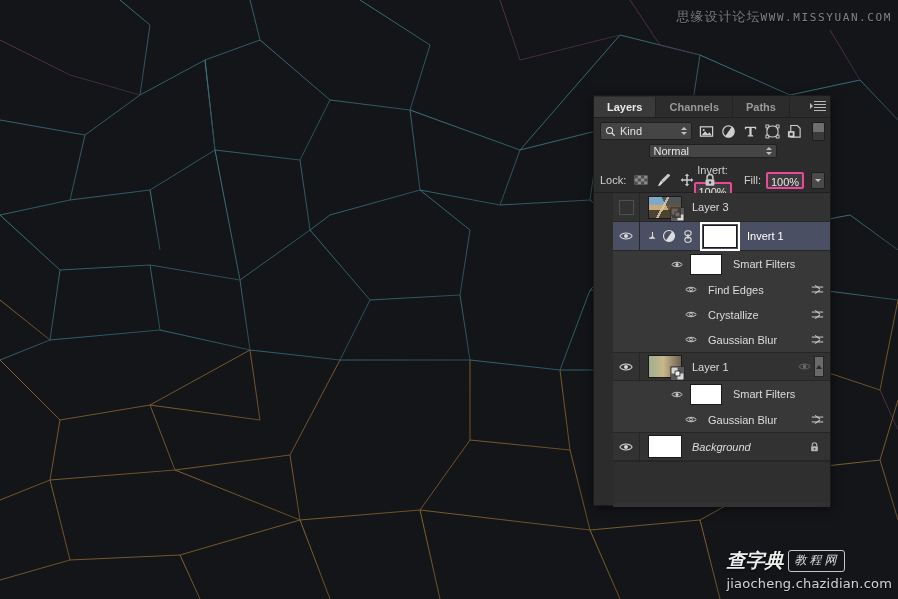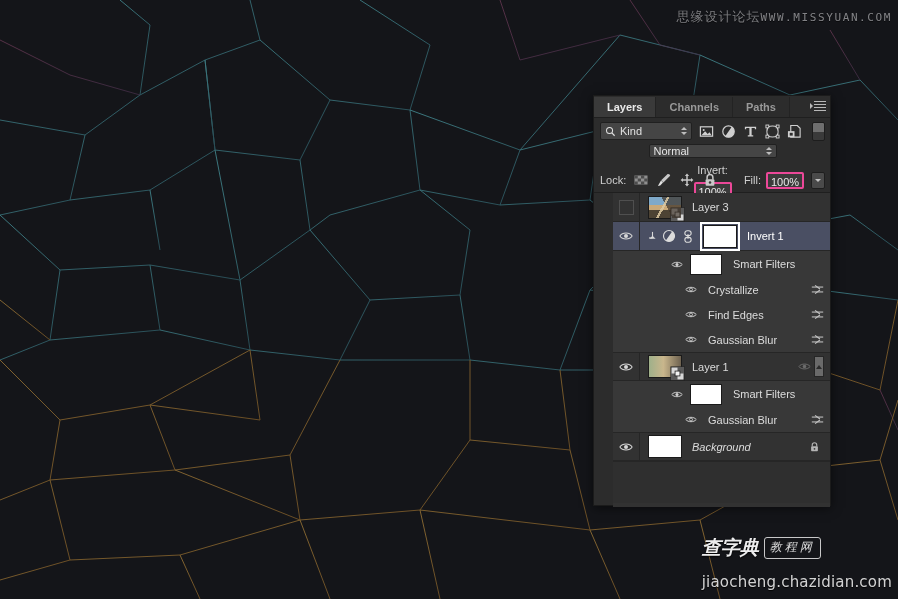--- a/index.html
+++ b/index.html
@@ -80,25 +80,25 @@
   .wm-b-box {
     border: 1px solid #d8d8d8;
     border-radius: 3px;
     padding: 1px 5px 2px 5px;
     font-size: 12px;
     color: #e8e8e8;
     letter-spacing: 3px;
     font-family: "DejaVu Sans", sans-serif;
   }
   .wm-b-url {
-    font-size: 15px;
+    font-size: 13px;
     color: #e3e3e3;
     font-family: "DejaVu Sans", sans-serif;
     letter-spacing: .2px;
-    margin-top: 12px;
+    margin-top: 2px;
     text-shadow: 0 1px 1px #000;
   }
 
   
   #layers-panel {
     position: absolute;
     left: 593px;
     top: 95px;
     width: 238px;
     height: 411px;
@@ -693,54 +693,54 @@
       <span class="thumb white" style="margin-left:7px;width:32px;height:21px;"></span>
       <span class="sub-label">Smart Filters</span>
     </div>
 
     <div class="layer-row subrow">
       <span class="sf-indent-deep"></span>
       <svg class="sf-eye" viewBox="0 0 16 11">
         <path d="M1 5.5 C4 1.6 12 1.6 15 5.5 C12 9.4 4 9.4 1 5.5 Z" fill="none" stroke="#d0d0d0" stroke-width="1.3"></path>
         <circle cx="8" cy="5.5" r="2" fill="none" stroke="#d0d0d0" stroke-width="1.2"></circle>
       </svg>
+      <span class="sub-label">Find Edges</span>
+      <span class="row-right">
+        <svg class="sf-settings" viewBox="0 0 16 12">
+          <line x1="1" y1="3" x2="15" y2="3" stroke="#c4c4c4" stroke-width="1.3"></line>
+          <line x1="1" y1="9" x2="15" y2="9" stroke="#c4c4c4" stroke-width="1.3"></line>
+          <path d="M5 1 L11 5.4" stroke="#c4c4c4" stroke-width="1.3" fill="none"></path>
+          <path d="M5 11 L11 6.6" stroke="#c4c4c4" stroke-width="1.3" fill="none"></path>
+        </svg>
+      </span>
+    </div>
+
+    <div class="layer-row subrow">
+      <span class="sf-indent-deep"></span>
+      <svg class="sf-eye" viewBox="0 0 16 11">
+        <path d="M1 5.5 C4 1.6 12 1.6 15 5.5 C12 9.4 4 9.4 1 5.5 Z" fill="none" stroke="#d0d0d0" stroke-width="1.3"></path>
+        <circle cx="8" cy="5.5" r="2" fill="none" stroke="#d0d0d0" stroke-width="1.2"></circle>
+      </svg>
       <span class="sub-label">Crystallize</span>
       <span class="row-right">
         <svg class="sf-settings" viewBox="0 0 16 12">
           <line x1="1" y1="3" x2="15" y2="3" stroke="#c4c4c4" stroke-width="1.3"></line>
           <line x1="1" y1="9" x2="15" y2="9" stroke="#c4c4c4" stroke-width="1.3"></line>
           <path d="M5 1 L11 5.4" stroke="#c4c4c4" stroke-width="1.3" fill="none"></path>
           <path d="M5 11 L11 6.6" stroke="#c4c4c4" stroke-width="1.3" fill="none"></path>
         </svg>
       </span>
     </div>
 
     <div class="layer-row subrow">
       <span class="sf-indent-deep"></span>
       <svg class="sf-eye" viewBox="0 0 16 11">
         <path d="M1 5.5 C4 1.6 12 1.6 15 5.5 C12 9.4 4 9.4 1 5.5 Z" fill="none" stroke="#d0d0d0" stroke-width="1.3"></path>
         <circle cx="8" cy="5.5" r="2" fill="none" stroke="#d0d0d0" stroke-width="1.2"></circle>
       </svg>
-      <span class="sub-label">Find Edges</span>
-      <span class="row-right">
-        <svg class="sf-settings" viewBox="0 0 16 12">
-          <line x1="1" y1="3" x2="15" y2="3" stroke="#c4c4c4" stroke-width="1.3"></line>
-          <line x1="1" y1="9" x2="15" y2="9" stroke="#c4c4c4" stroke-width="1.3"></line>
-          <path d="M5 1 L11 5.4" stroke="#c4c4c4" stroke-width="1.3" fill="none"></path>
-          <path d="M5 11 L11 6.6" stroke="#c4c4c4" stroke-width="1.3" fill="none"></path>
-        </svg>
-      </span>
-    </div>
-
-    <div class="layer-row subrow">
-      <span class="sf-indent-deep"></span>
-      <svg class="sf-eye" viewBox="0 0 16 11">
-        <path d="M1 5.5 C4 1.6 12 1.6 15 5.5 C12 9.4 4 9.4 1 5.5 Z" fill="none" stroke="#d0d0d0" stroke-width="1.3"></path>
-        <circle cx="8" cy="5.5" r="2" fill="none" stroke="#d0d0d0" stroke-width="1.2"></circle>
-      </svg>
       <span class="sub-label">Gaussian Blur</span>
       <span class="row-right">
         <svg class="sf-settings" viewBox="0 0 16 12">
           <line x1="1" y1="3" x2="15" y2="3" stroke="#c4c4c4" stroke-width="1.3"></line>
           <line x1="1" y1="9" x2="15" y2="9" stroke="#c4c4c4" stroke-width="1.3"></line>
           <path d="M5 1 L11 5.4" stroke="#c4c4c4" stroke-width="1.3" fill="none"></path>
           <path d="M5 11 L11 6.6" stroke="#c4c4c4" stroke-width="1.3" fill="none"></path>
         </svg>
       </span>
     </div>

